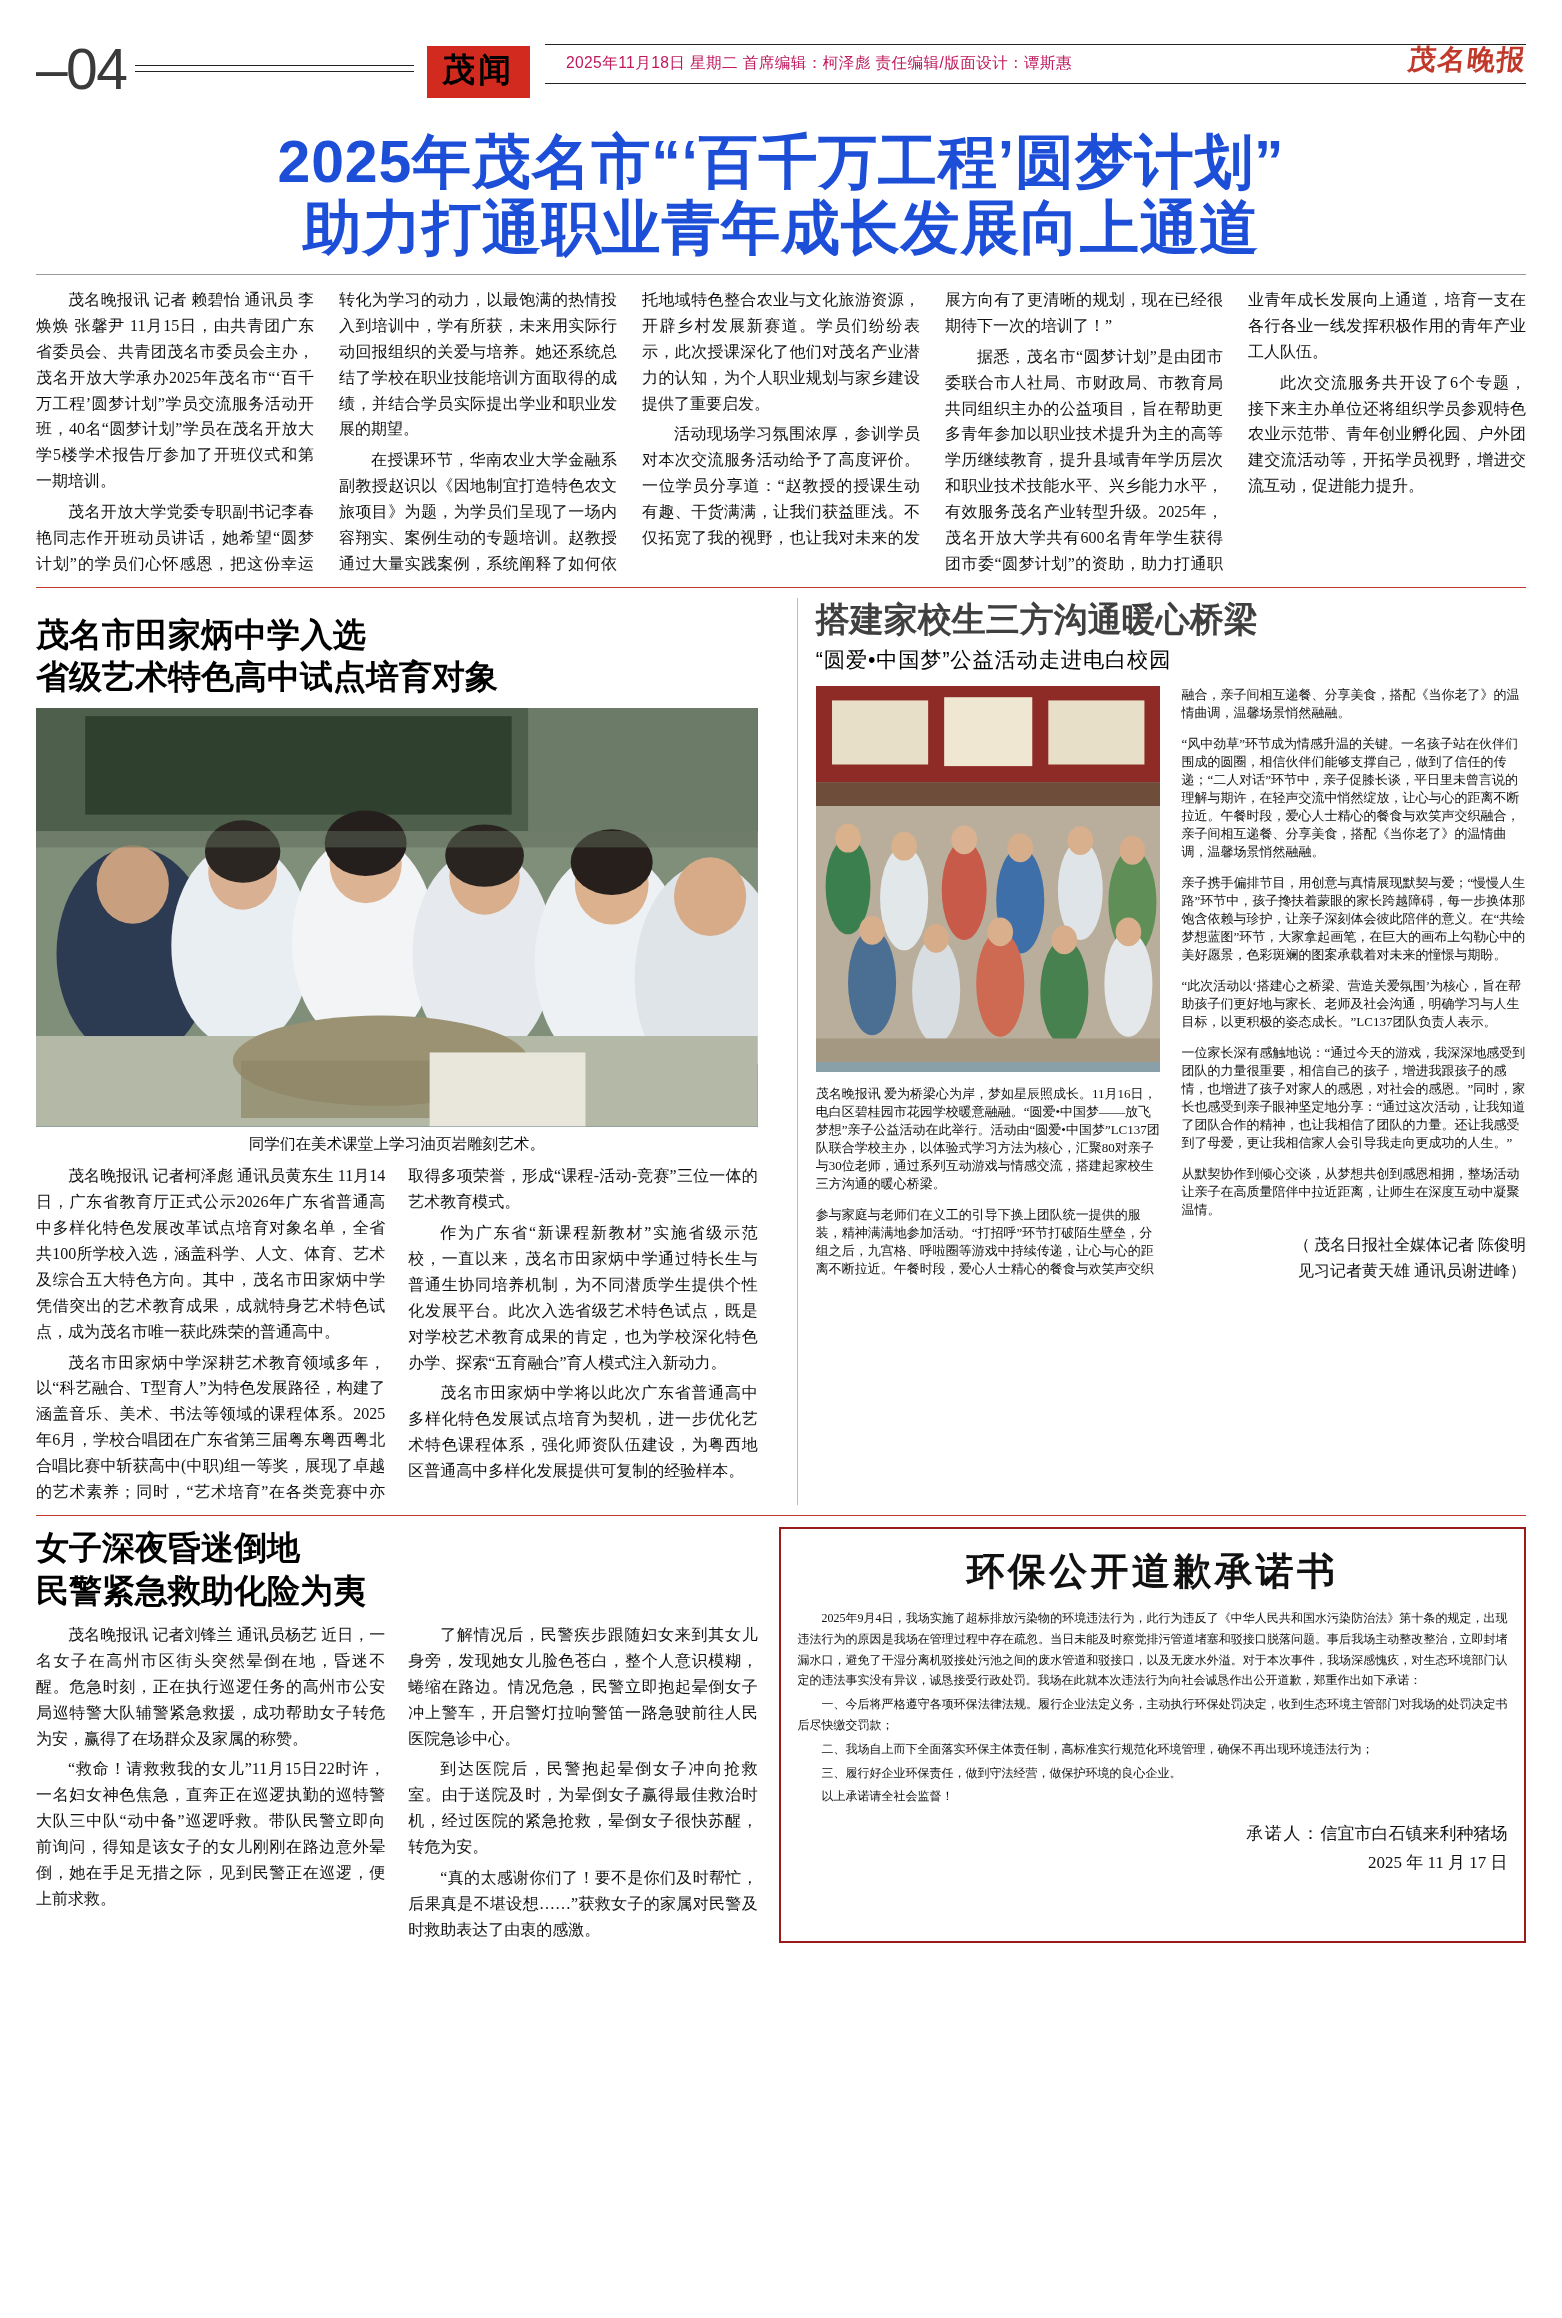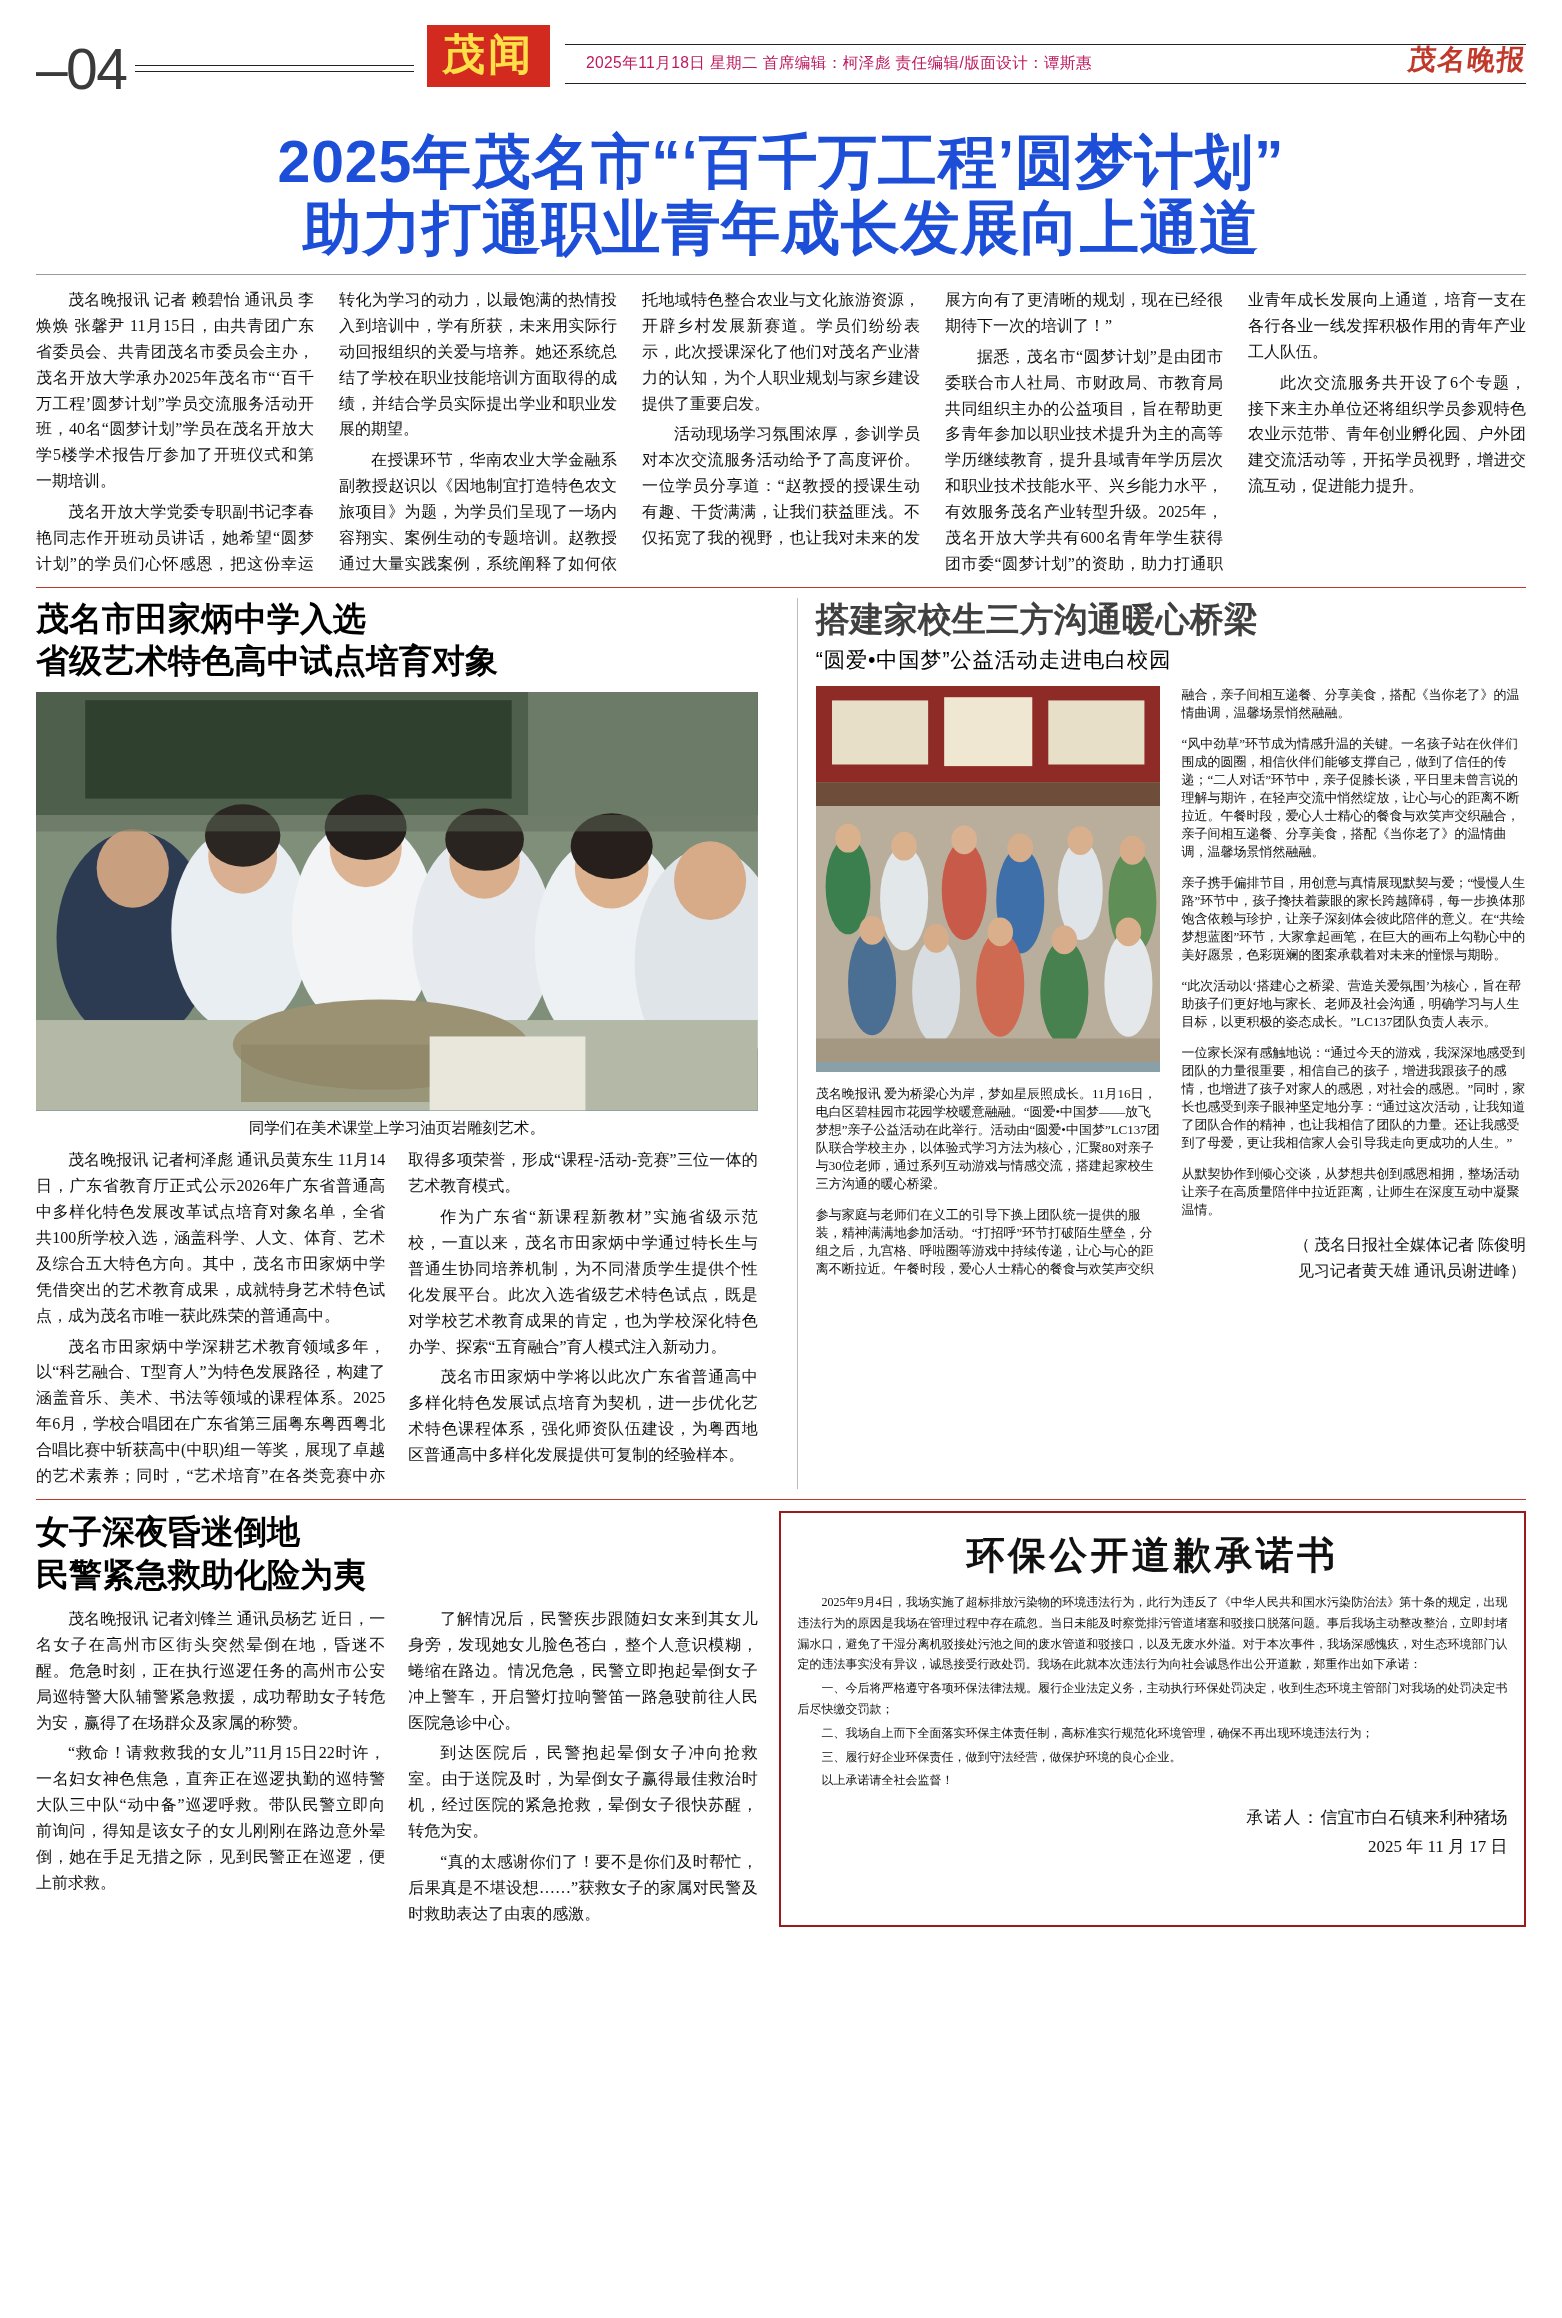--- a/index.html
+++ b/index.html
@@ -42,27 +42,27 @@
   }
   .rule-left {
     flex: 0 0 279px;
     border-top: 1.6px solid #222;
     border-bottom: 1.6px solid #222;
     height: 5px;
     margin: 0 13px 28px 0;
   }
   .section-name {
     background: #d32a1f;
-    color: #fde047;
+    color: #000000;
     font-family: "Liberation Serif", serif;
     font-weight: 700;
-    font-size: 43px;
+    font-size: 33px;
     line-height: 1;
     padding: 8.2px 15px 11.5px 15px;
-    margin-bottom: 13px;
+    margin-bottom: 2px;
     letter-spacing: 3.3px;
   }
   .mast-meta {
     flex: 1;
     border-top: 1.6px solid #222;
     border-bottom: 1.6px solid #222;
     height: 38px;
     display: flex;
     align-items: center;
     margin: 0 0 16.4px 15px;
@@ -121,20 +121,21 @@
 
   
   .mid {
     display: flex;
     margin-top: 8.2px;
   }
   .mid-left {
     width: 743px;
     padding-right: 21.3px;
     box-sizing: border-box;
+    margin-top: 16px;
   }
   .vdivide {
     width: 0.8px;
     background: #bbb;
     margin: 0 18px;
   }
   .mid-right {
     flex: 1;
   }
   .sub-headline {

